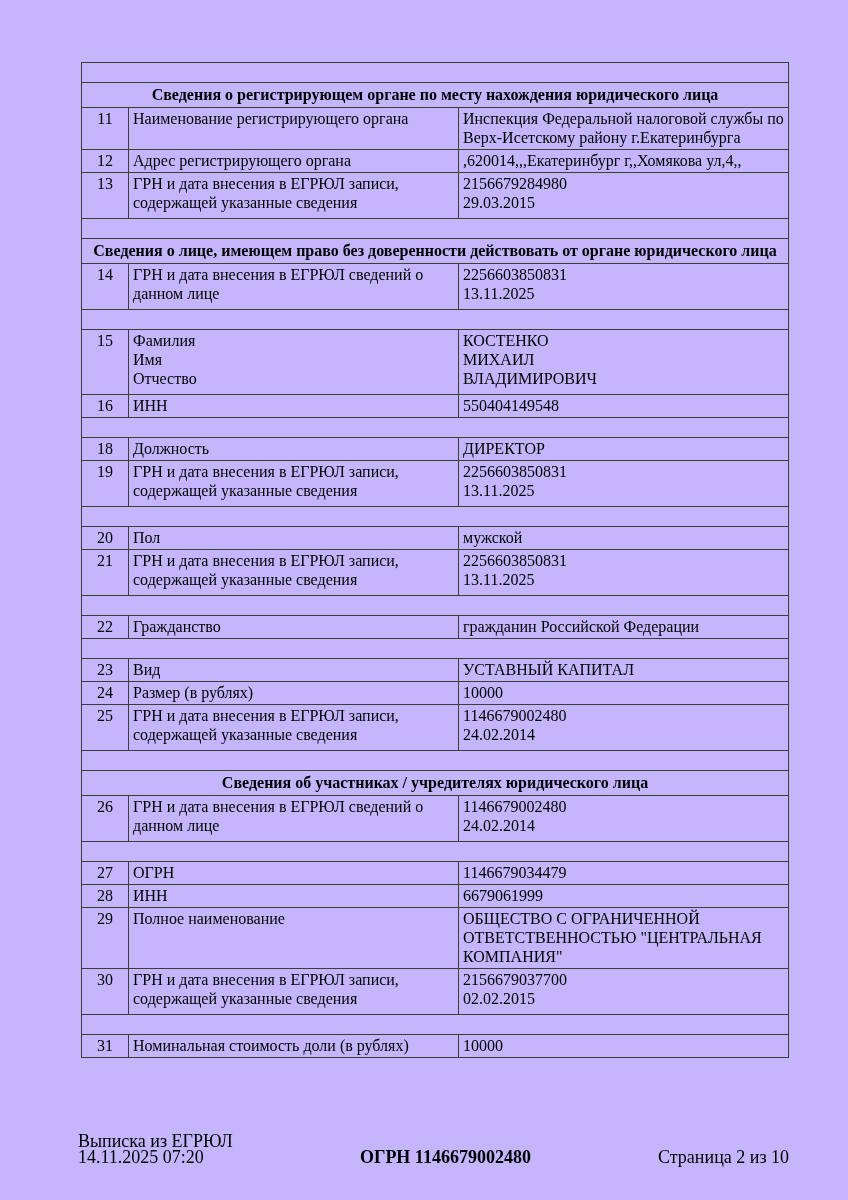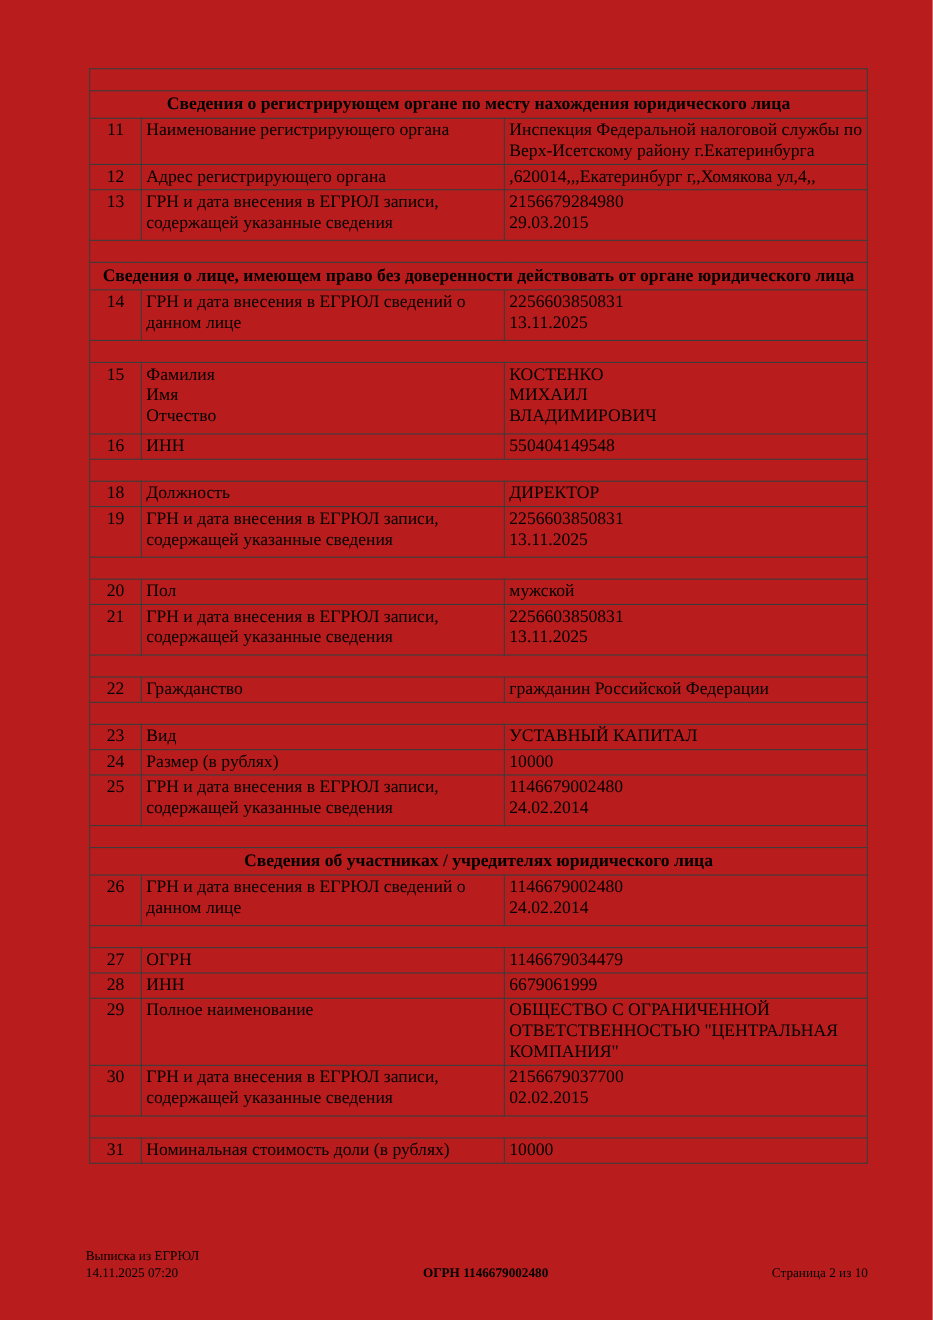--- a/index.html
+++ b/index.html
@@ -6,21 +6,21 @@
     margin: 0;
     padding: 0;
     background: #fdfdfd;
     font-family: "Liberation Serif", serif;
     color: #000;
   }
   .page {
     position: relative;
     width: 848px;
     height: 1200px;
-    background: #b91c1c;
+    background: #c4b5fd;
     overflow: hidden;
   }
   table.doc-table {
     position: absolute;
     left: 81px;
     top: 62px;
     width: 707px;
     border-collapse: collapse;
     table-layout: fixed;
   }
@@ -53,21 +53,21 @@
     padding-bottom: 6px;
   }
   .footer {
     position: absolute;
     left: 78px;
     top: 1133px;
     width: 711px;
     display: flex;
     justify-content: space-between;
     align-items: flex-end;
-    font-size: 12px;
+    font-size: 18px;
     line-height: 16px;
   }
   .footer-left div { white-space: nowrap; }
   .footer-center { text-align: left; font-weight: bold; }
   .footer-right { text-align: right; }
 </style>
 </head>
 <body>
 
 <div class="page">

